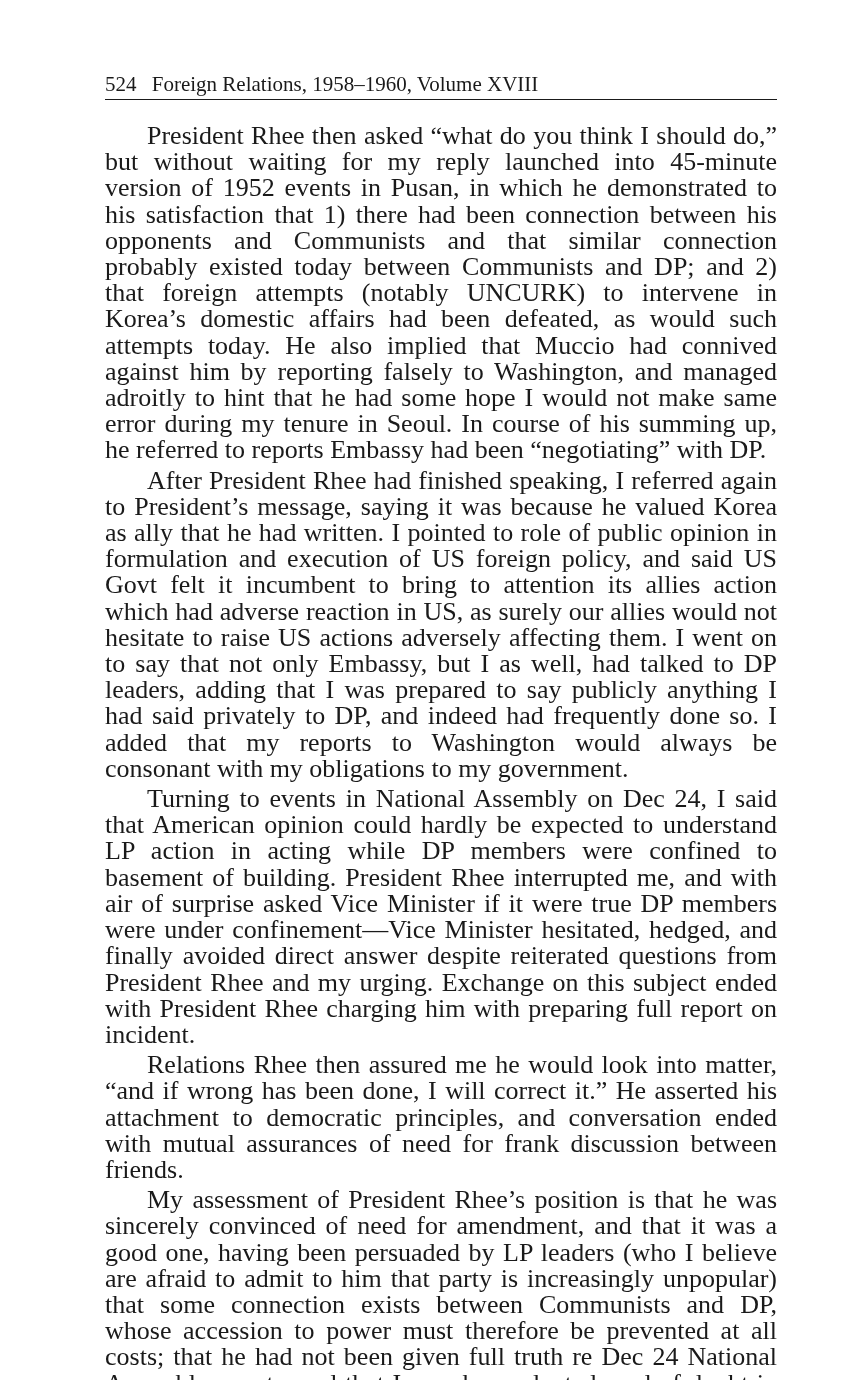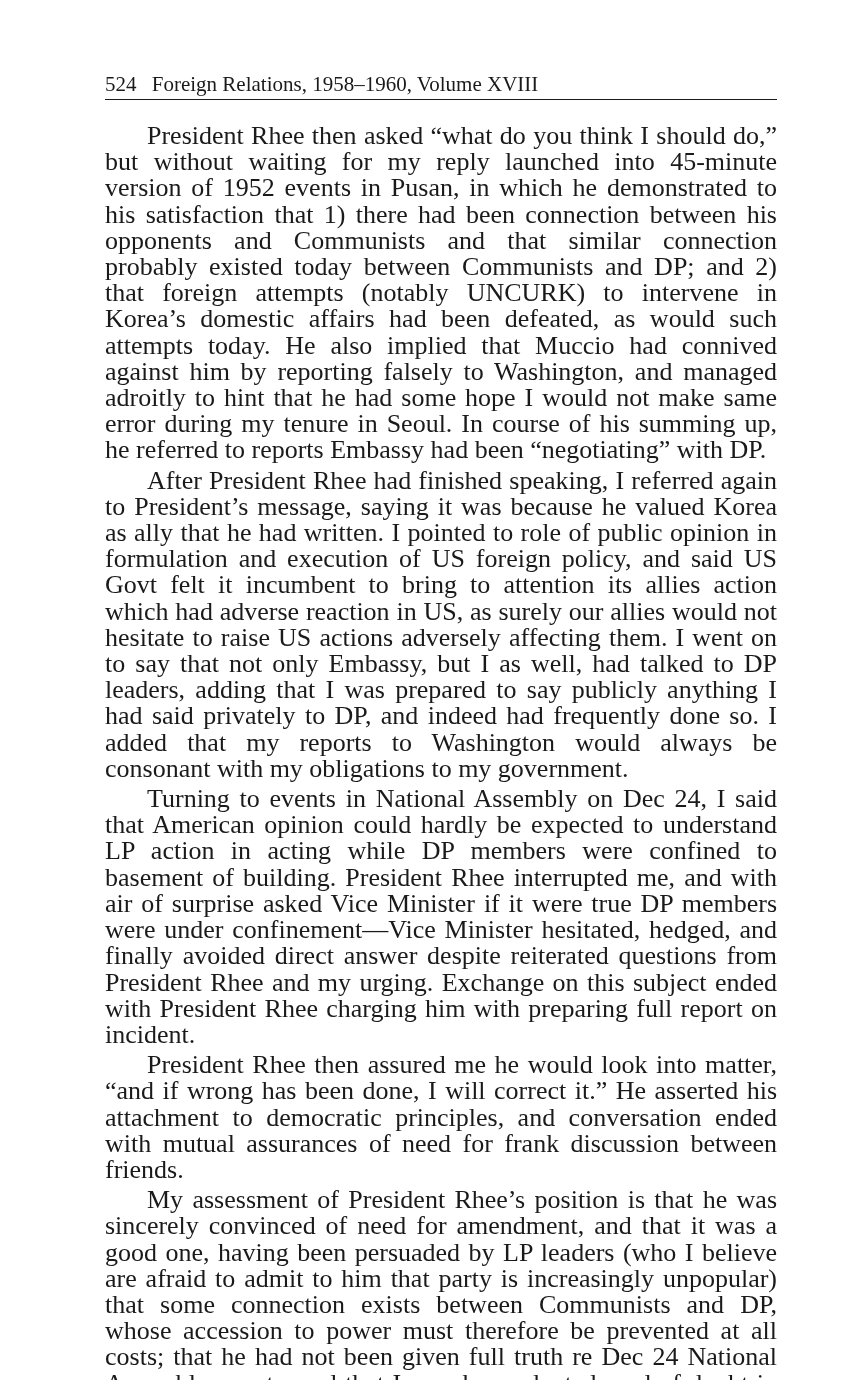--- a/index.html
+++ b/index.html
@@ -36,16 +36,16 @@
   <div class="running-head">
     <span class="page-number">524</span>
     <span class="running-title">Foreign Relations, 1958–1960, Volume XVIII</span>
   </div>
   <div class="head-rule"></div>
 
   <div class="body-text">
     <p>President Rhee then asked “what do you think I should do,” but without waiting for my reply launched into 45-minute version of 1952 events in Pusan, in which he demonstrated to his satisfaction that 1) there had been connection between his opponents and Communists and that similar connection probably existed today between Communists and DP; and 2) that foreign attempts (notably UNCURK) to intervene in Korea’s domestic affairs had been defeated, as would such attempts to­day. He also implied that Muccio had connived against him by report­ing falsely to Washington, and managed adroitly to hint that he had some hope I would not make same error during my tenure in Seoul. In course of his summing up, he referred to reports Embassy had been “ne­gotiating” with DP.</p>
     <p>After President Rhee had finished speaking, I referred again to President’s message, saying it was because he valued Korea as ally that he had written. I pointed to role of public opinion in formulation and execution of US foreign policy, and said US Govt felt it incumbent to bring to attention its allies action which had adverse reaction in US, as surely our allies would not hesitate to raise US actions adversely affect­ing them. I went on to say that not only Embassy, but I as well, had talked to DP leaders, adding that I was prepared to say publicly any­thing I had said privately to DP, and indeed had frequently done so. I added that my reports to Washington would always be consonant with my obligations to my government.</p>
     <p>Turning to events in National Assembly on Dec 24, I said that American opinion could hardly be expected to understand LP action in acting while DP members were confined to basement of building. Presi­dent Rhee interrupted me, and with air of surprise asked Vice Minister if it were true DP members were under confinement—Vice Minister hesitated, hedged, and finally avoided direct answer despite reiterated questions from President Rhee and my urging. Exchange on this subject ended with President Rhee charging him with preparing full report on incident.</p>
-    <p>President Rhee then assured me he would look into matter, “and if wrong has been done, I will correct it.” He asserted his attachment to democratic principles, and conversation ended with mutual assurances of need for frank discussion between friends.</p>
+    <p>Relations Rhee then assured me he would look into matter, “and if wrong has been done, I will correct it.” He asserted his attachment to democratic principles, and conversation ended with mutual assurances of need for frank discussion between friends.</p>
     <p class="last">My assessment of President Rhee’s position is that he was sincerely convinced of need for amendment, and that it was a good one, having been persuaded by LP leaders (who I believe are afraid to admit to him that party is increasingly unpopular) that some connection exists be­tween Communists and DP, whose accession to power must therefore be prevented at all costs; that he had not been given full truth re Dec 24 National Assembly events; and that I may have planted seed of doubt in his mind. Re this latter point, I am not hopeful of any useful result,</p>
   </div>
 </div>
 
 </body></html>

